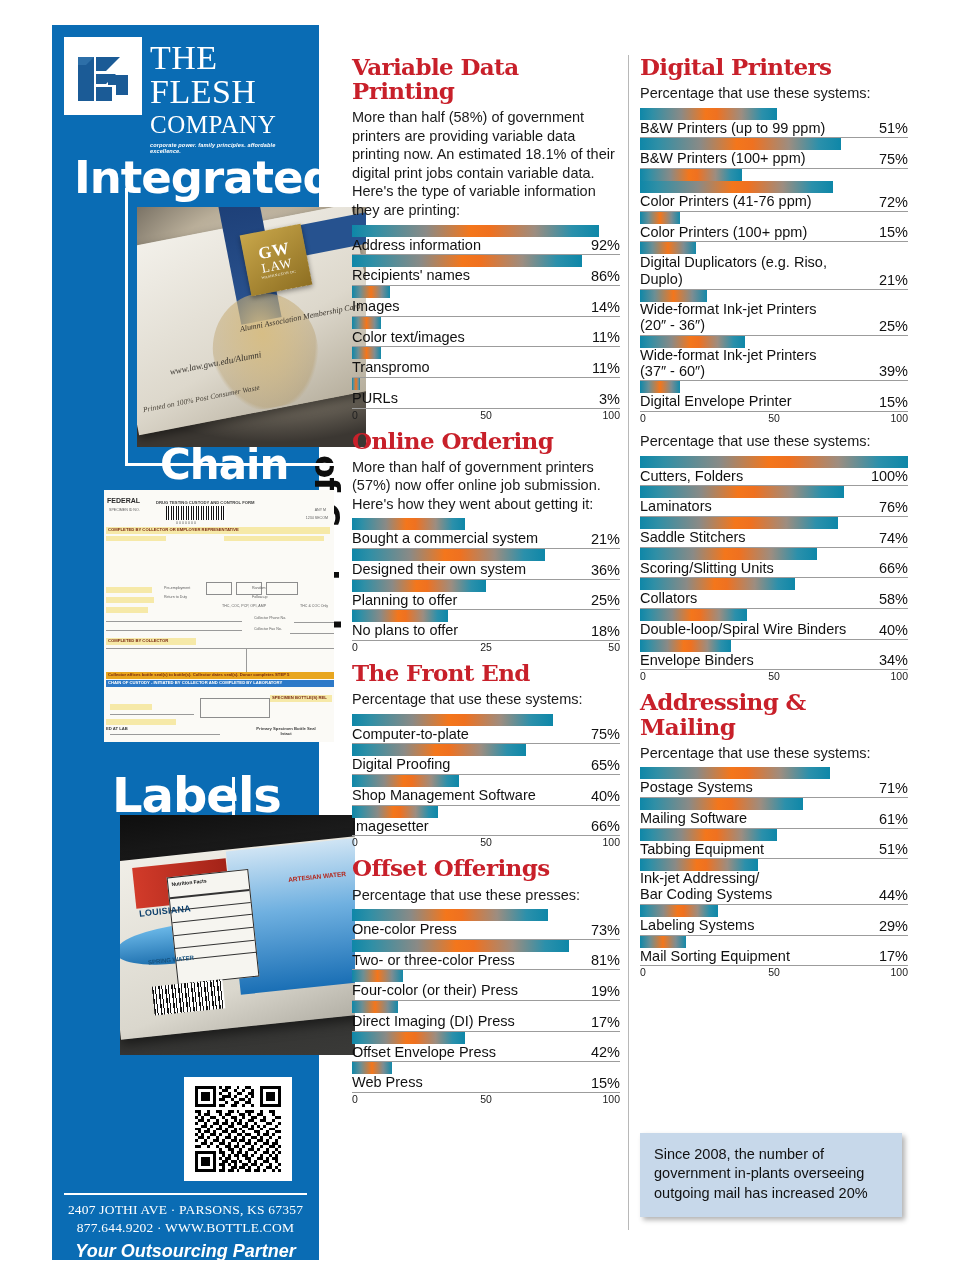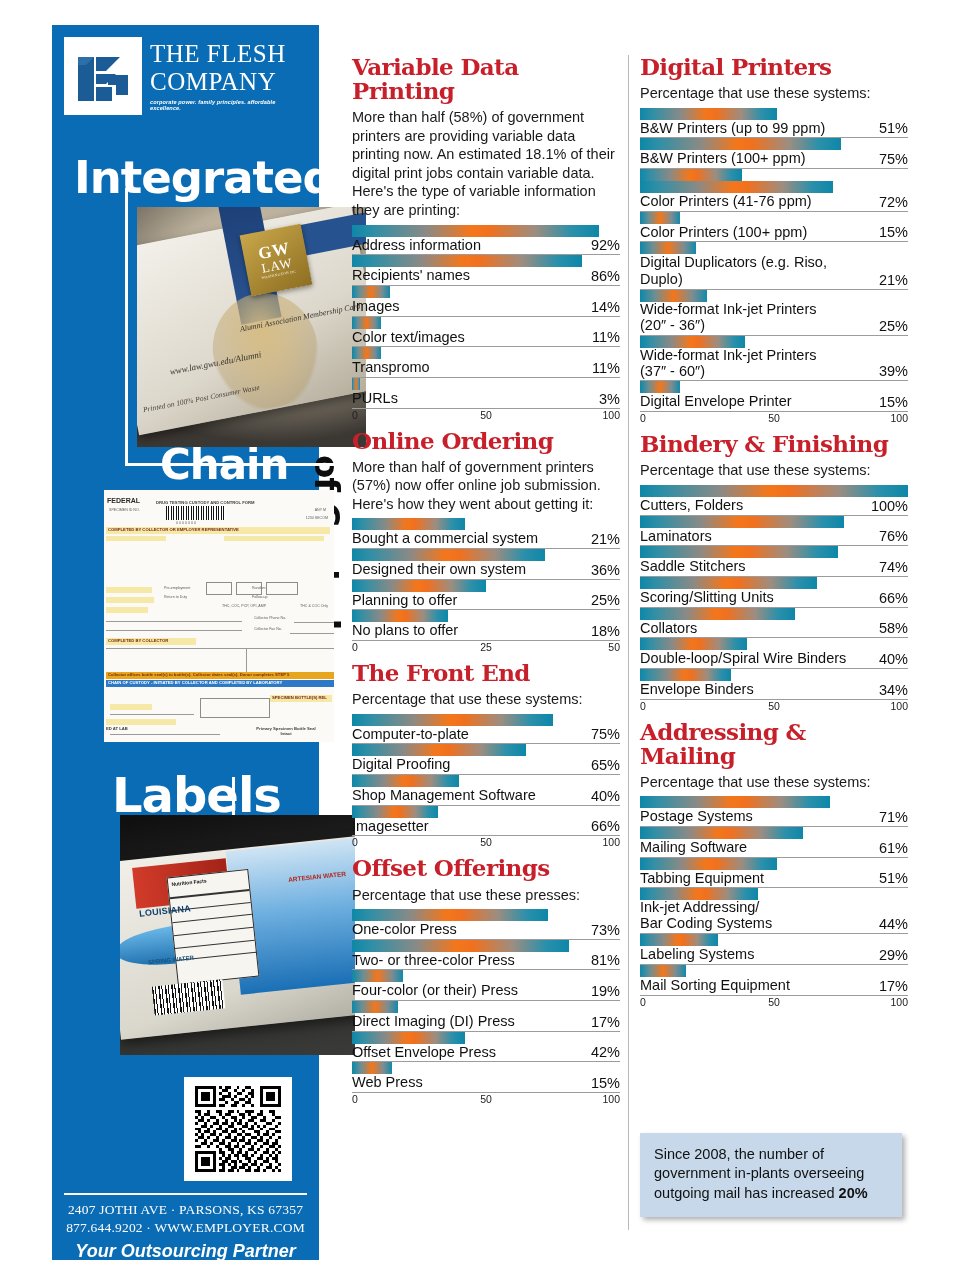--- a/index.html
+++ b/index.html
@@ -6,21 +6,21 @@
   body{width:960px;height:1288px;position:relative;font-family:"Liberation Sans",sans-serif;color:#1a1a1a;overflow:hidden;}
 
   
   #ad-panel{position:absolute;left:52px;top:25px;width:267px;height:1235px;background:#0a6cb4;box-sizing:border-box;}
 
   .logo-box{position:absolute;left:12px;top:12px;width:243px;height:92px;background:#0a6cb4;}
   .logo-mark{position:absolute;left:0px;top:0px;width:78px;height:78px;background:#ffffff;padding:0;box-sizing:border-box;}
   .logo-mark svg{display:block;margin:8px 0 0 8px;}
   .logo-words{position:absolute;left:86px;top:4px;width:158px;color:#fff;}
   .logo-line1,.logo-line2{font-family:"Liberation Serif",serif;font-weight:400;letter-spacing:.5px;line-height:1;}
-  .logo-line1{font-size:25px;}
+  .logo-line1{font-size:34px;}
   .logo-line2{font-size:25px;margin-top:3px;}
   .logo-tag{font-size:5.6px;font-weight:bold;font-style:italic;margin-top:5px;letter-spacing:.1px;font-family:"Liberation Sans",sans-serif;}
 
   .word-integrated,.word-chain,.word-labels{position:absolute;font-family:"DejaVu Sans",sans-serif;font-weight:bold;color:#ffffff;letter-spacing:-1px;}
   .word-integrated{left:22px;top:126px;font-size:45px;}
   .word-chain{left:108px;top:415px;font-size:42px;}
   .word-labels{left:60px;top:742px;font-size:48px;}
   .word-custody{position:absolute;left:255px;top:430px;font-family:"DejaVu Sans",sans-serif;font-weight:bold;font-size:34px;color:#0d0d0d;letter-spacing:-1px;
      writing-mode:vertical-rl;}
 
@@ -104,21 +104,21 @@
   .lbl-txt.two{line-height:1.1;}
   .lbl-val{font-size:14.5px;color:#111;white-space:nowrap;}
   .axis{position:relative;height:14px;font-size:10.5px;color:#222;}
   .axis span{position:absolute;top:0;}
   .axis .a0{left:0;}
   .axis .a1{left:50%;transform:translateX(-50%);}
   .axis .a2{right:0;}
 
   #callout{position:absolute;left:640px;top:1133px;width:262px;min-height:84px;background:#c7d8ea;box-shadow:3px 3px 5px rgba(0,0,0,.30);padding:12px 14px;box-sizing:border-box;}
   #callout p{margin:0;font-size:14.5px;line-height:1.34;color:#111;}
-  #callout b{font-weight:bold;}
+  #callout b{font-weight:normal;}
 </style>
 </head>
 <body>
 
 <div id="ad-panel">
 
   <div class="logo-box">
     <div class="logo-mark">
       <svg width="62" height="62" viewBox="0 0 62 62" aria-hidden="true">
         <g fill="#1b5b96">
@@ -472,21 +472,21 @@
           <rect x="23" y="28" width="1" height="1"></rect>
           <rect x="26" y="28" width="1" height="1"></rect>
           <rect x="28" y="28" width="1" height="1"></rect>
       </g>
     </svg>
   </div>
 
   <div class="ad-rule"></div>
   <div class="ad-addr">
     <div>2407 JOTHI AVE · PARSONS, KS 67357</div>
-    <div>877.644.9202 · WWW.EMPLOYER.COM</div>
+    <div>877.644.9202 · WWW.BOTTLE.COM</div>
   </div>
   <div class="ad-tagline">Your Outsourcing Partner</div>
 </div>
 
 <div id="col-divider"></div>
 <div id="col-mid">
     <div class="sec">
       <h2 class="sec-title">Variable Data Printing</h2>
       <p class="sec-intro">More than half (58%) of government printers are providing variable data printing now. An estimated 18.1% of their digital print jobs contain variable data. Here's the type of variable information they are printing:</p>
       <div class="chart">
@@ -800,21 +800,20 @@
           </div>
         </div>
         <div class="axis">
           <span class="a0">0</span>
           <span class="a1">50</span>
           <span class="a2">100</span>
         </div>
       </div>
     </div>
     <div class="sec">
-      <h2 class="sec-title">Bindery &amp; Finishing</h2>
       <p class="sec-intro">Percentage that use these systems:</p>
       <div class="chart">
         <div class="row">
           <div class="bar-track">
             <div class="bar" style="width: 100%;"></div>
           </div>
           <div class="lbl-line">
             <div class="lbl-txt">Cutters, Folders</div>
             <div class="lbl-val">100%</div>
           </div>

